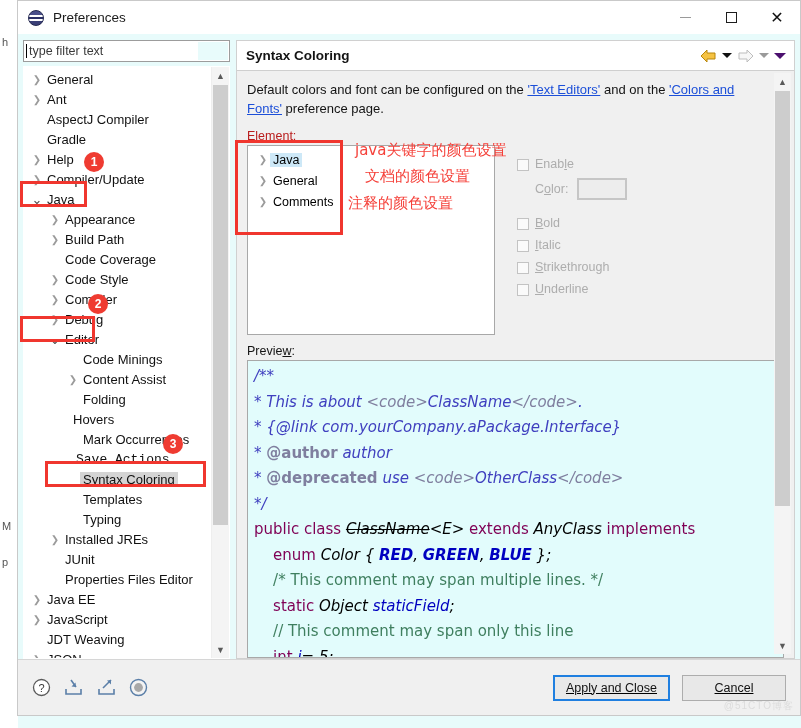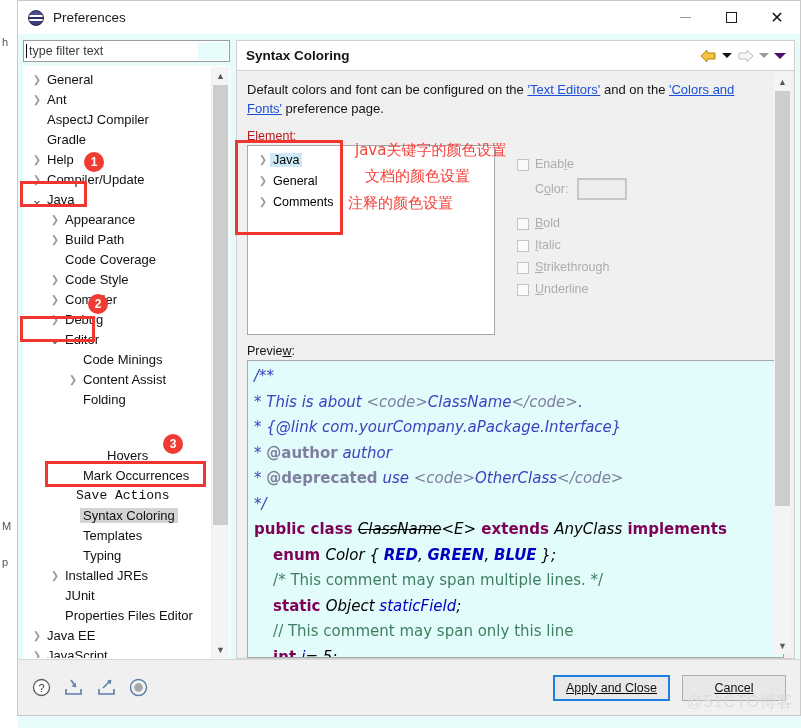--- a/index.html
+++ b/index.html
@@ -75,21 +75,21 @@
   .ckbox{width:12px;height:12px;border:1px solid #c3c3c3;background:#fafafa;margin-right:6px;box-sizing:border-box;flex:0 0 12px;}
   .ck u{text-decoration:underline;}
   .colorrow{display:flex;align-items:center;height:30px;margin:3px 0 4px 18px;font-size:12.5px;color:#adadad;}
   .colorbtn{width:50px;height:22px;background:#ededed;border:2px solid #c6c6c6;margin-left:9px;box-sizing:border-box;}
 
   .prevlbl{font-size:12.5px;color:#141414;margin:9px 0 2px 0;}
   .preview{position:relative;height:298px;background:#e2fcfc;border:1px solid #a8a8a8;box-sizing:border-box;
            overflow:hidden;}
   .code{font-family:"DejaVu Sans","Liberation Sans",sans-serif;font-size:15px;line-height:25.5px;
         padding:3px 0 0 6px;white-space:nowrap;}
-  .kw{color:#7f0055;font-weight:bold;}
+  .kw{color:#7f0055;font-weight:normal;}
   .jdoc{color:#3f3fbf;font-style:italic;}
   .jdoc-kw{color:#7f7f9f;font-weight:bold;font-style:normal;}
   .jdoc-tag{color:#7f7f9f;font-style:italic;}
   .cmt{color:#3f7f5f;}
   .typ{color:#000;font-style:italic;}
   .strike{text-decoration:line-through;}
   .fld{color:#0000c0;font-style:italic;}
   .enumc{color:#0000c0;font-weight:bold;font-style:italic;}
 
   .pgscroll{position:absolute;right:3px;top:32px;bottom:4px;width:17px;background:#f4f4f4;}
@@ -97,21 +97,21 @@
   .pgscroll .thumb{position:absolute;left:1px;right:1px;top:18px;height:415px;background:#cdcdcd;}
 
   
   .btmbar{height:56px;flex:0 0 56px;background:#f0f0f0;border-top:1px solid #d6d6d6;
           display:flex;align-items:center;padding:0 14px 0 14px;box-sizing:border-box;position:relative;}
   .btmicons{display:flex;align-items:center;gap:12px;}
   .btns{margin-left:auto;display:flex;gap:12px;text-decoration:underline;}
   .btn{height:26px;min-width:104px;padding:0 11px;background:#e8e8e8;border:1px solid #adadad;
        font-size:12.5px;color:#111;display:flex;align-items:center;justify-content:center;box-sizing:border-box;}
   .btn.primary{background:#e8e8e8;border:2px solid #1f7fe0;}
-  .watermark{position:absolute;right:6px;bottom:2px;font-size:16px;color:#dcdcdc;letter-spacing:1px;}
+  .watermark{position:absolute;right:6px;bottom:2px;font-size:10px;color:#dcdcdc;letter-spacing:1px;}
 
   
   .anno{position:absolute;border:3px solid #f0362e;box-sizing:border-box;pointer-events:none;}
   .badge{position:absolute;width:20px;height:20px;border-radius:50%;background:#ef3b31;color:#fff;
          font-size:12px;display:flex;align-items:center;justify-content:center;font-weight:bold;}
   .cn{position:absolute;color:#f5413a;font-size:15px;font-family:"DejaVu Sans","Liberation Sans",sans-serif;white-space:nowrap;}
 </style>
 </head>
 <body>
 
@@ -208,21 +208,21 @@
               <span class="tlabel">Code Minings</span>
             </div>
             <div class="trow" style="padding-left: 42px;">
               <span class="tw">❯</span>
               <span class="tlabel">Content Assist</span>
             </div>
             <div class="trow" style="padding-left: 42px;">
               <span class="tw"></span>
               <span class="tlabel">Folding</span>
             </div>
-            <div class="trow" style="padding-left: 66px; margin-top: 36px;">
+            <div class="trow" style="padding-left: 32px;">
               <span class="tw"></span>
               <span class="tlabel">Hovers</span>
             </div>
             <div class="trow" style="padding-left: 42px;">
               <span class="tw"></span>
               <span class="tlabel">Mark Occurrences</span>
             </div>
             <div class="trow" style="padding-left: 35px; font-family: Liberation Mono, monospace;">
               <span class="tw"></span>
               <span class="tlabel">Save Actions</span>

